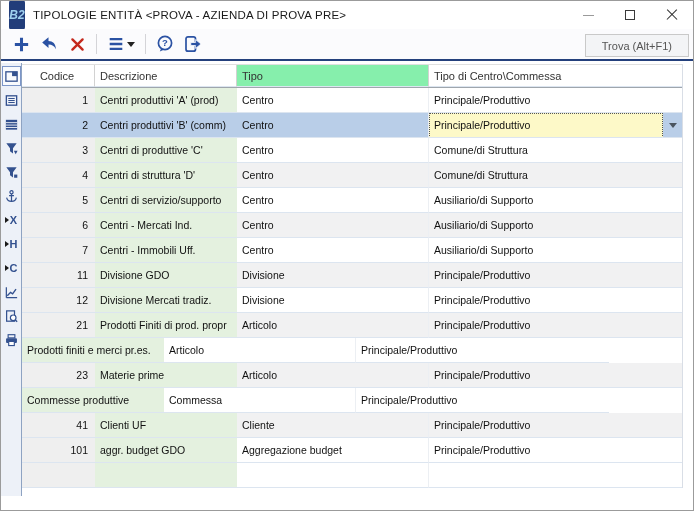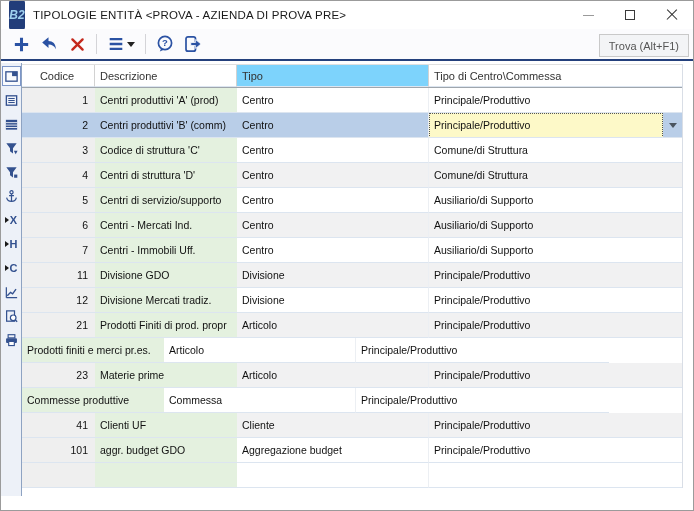--- a/index.html
+++ b/index.html
@@ -28,21 +28,21 @@
   .glyph-close::before{ transform:rotate(45deg);} .glyph-close::after{ transform:rotate(-45deg);}
 
   
   .toolbar { position:absolute; top:28px; left:0; right:0; height:32px;
     background:#fbfbfd; border-bottom:2px solid #24407c;
     display:flex; align-items:center; padding-left:6px; }
   .tb-btn { width:28px; height:26px; display:flex; align-items:center; justify-content:center; border-radius:2px; }
   .tb-sep { width:1px; height:20px; background:#d4d4d8; margin:0 5px; }
   .menu-caret { width:0; height:0; border-left:4px solid transparent; border-right:4px solid transparent;
     border-top:5px solid #222; margin-left:2px; }
-  .trova { position:absolute; right:4px; top:5px; height:23px; padding:0 9px;
+  .trova { position:absolute; right:4px; top:5px; height:23px; padding:0 16px;
     background:#f3f4f6; border:1px solid #c9c9c9; color:#555;
     font-size:11px; display:flex; align-items:center; }
 
   
   .content { position:absolute; top:62px; left:0; right:0; bottom:0; background:#fff; }
   .sidebar { position:absolute; left:0; top:0; width:21px; height:433px;
     background:#edf1f8; border-right:1px solid #8ea3c2;
     display:flex; flex-direction:column; align-items:center; padding-top:3px; }
   .side-btn { width:19px; height:20px; margin-bottom:4px; display:flex;
     align-items:center; justify-content:center; }
@@ -213,21 +213,21 @@
             <rect x="2.2" y="5.6" width="11.6" height="5" rx="1" fill="#33518f"></rect>
             <rect x="5" y="9" width="6" height="4.4" fill="#fff" stroke="#33518f" stroke-width="1.2"></rect>
           </svg>
       </div>
     </div>
 
     <div class="grid">
       <div class="hdr">
         <div class="cell c-codice" style="background:#fff;text-align:center;">Codice</div>
         <div class="cell c-desc" style="background:#fff">Descrizione</div>
-        <div class="cell c-tipo" style="background:#7dd3fc">Tipo</div>
+        <div class="cell c-tipo" style="background:#86efac">Tipo</div>
         <div class="cell c-tcc" style="background:#fff;border-right:none">Tipo di Centro\Commessa</div>
       </div>
 
       <div class="row">
         <div class="cell c-codice">1</div>
         <div class="cell c-desc">Centri produttivi 'A' (prod)</div>
         <div class="cell c-tipo">Centro</div>
         <div class="cell c-tcc">Principale/Produttivo</div>
       </div>
 
@@ -238,21 +238,21 @@
         <div class="cell c-tcc editcell">
           <div class="editor">Principale/Produttivo</div>
           <div class="dd-btn">
               <span class="dd-caret"></span>
             </div>
         </div>
       </div>
 
       <div class="row">
         <div class="cell c-codice">3</div>
-        <div class="cell c-desc">Codice di struttura 'C'</div>
+        <div class="cell c-desc">Centri di produttive 'C'</div>
         <div class="cell c-tipo">Centro</div>
         <div class="cell c-tcc">Comune/di Struttura</div>
       </div>
 
       <div class="row alt">
         <div class="cell c-codice">4</div>
         <div class="cell c-desc">Centri di struttura 'D'</div>
         <div class="cell c-tipo">Centro</div>
         <div class="cell c-tcc">Comune/di Struttura</div>
       </div>

